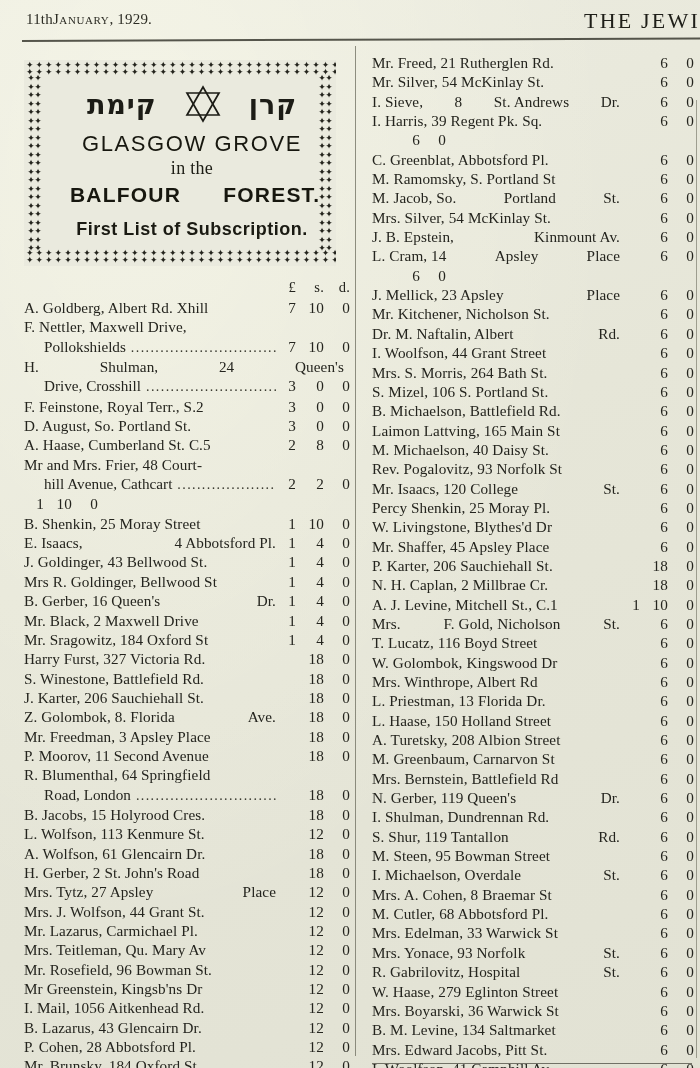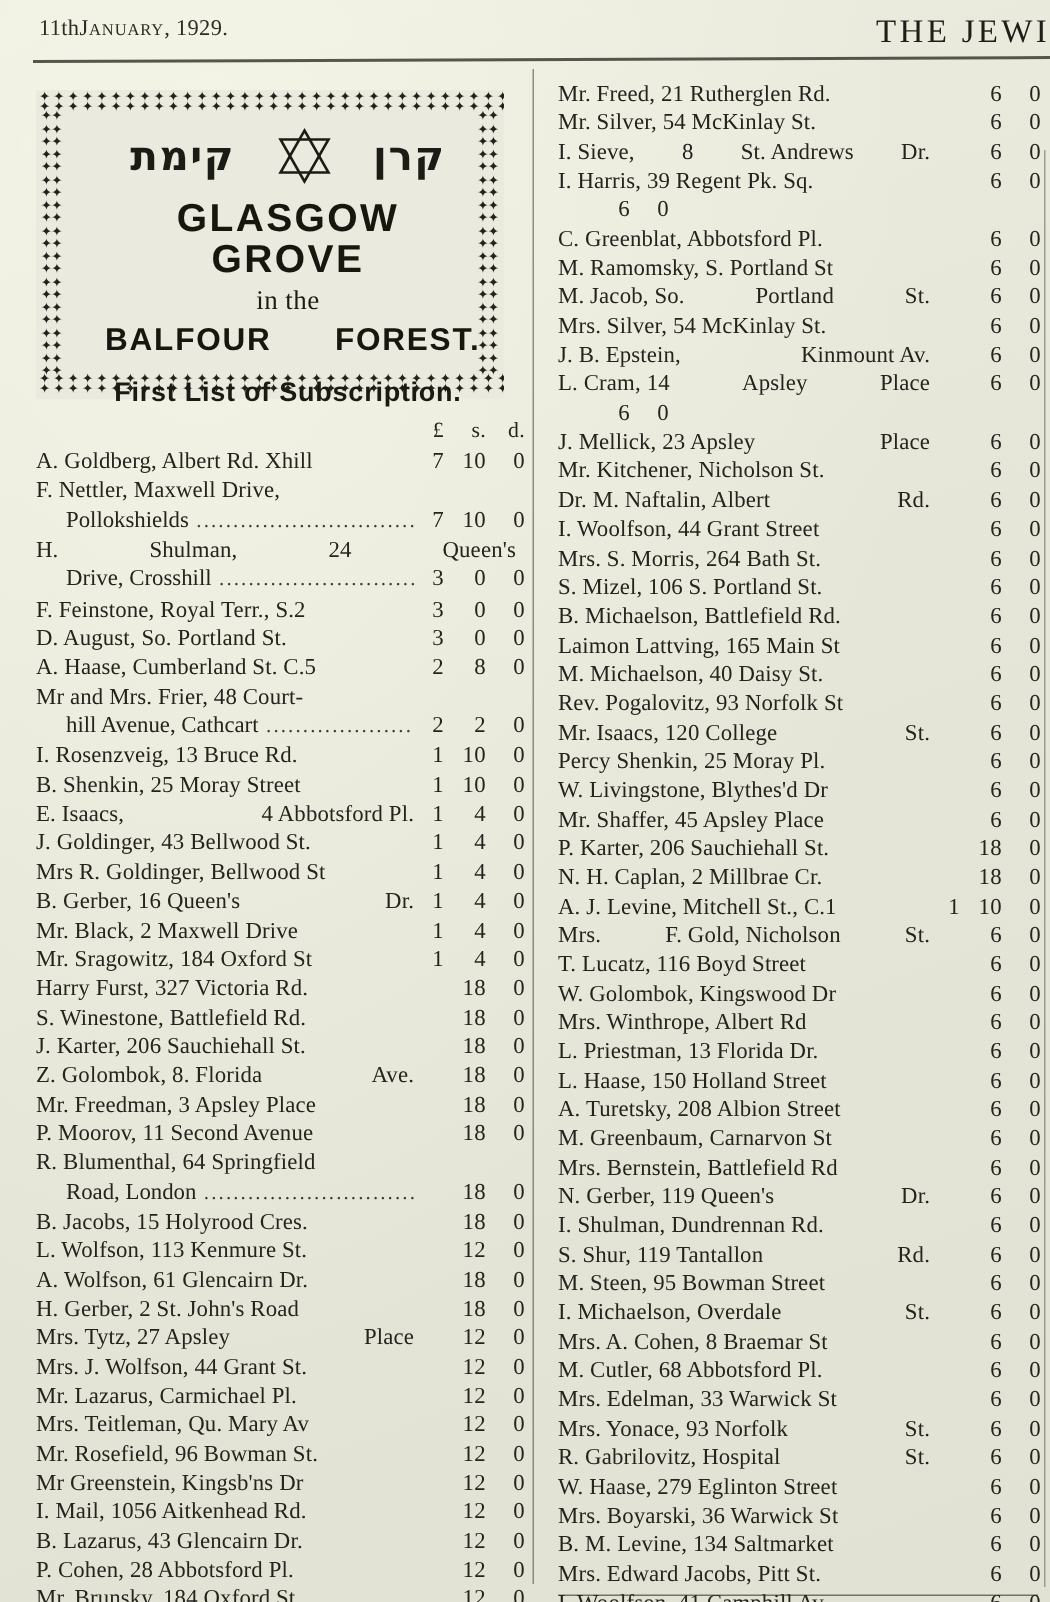--- a/index.html
+++ b/index.html
@@ -173,22 +173,22 @@
     line-height: 1;
     letter-spacing: 1px;
   }
   .star-of-david {
     width: 40px;
     height: 38px;
     flex: 0 0 auto;
   }
   .ad-line-1 {
     font-family: "Liberation Sans", sans-serif;
-    font-weight: 700;
-    font-size: 26px;
+    font-weight: 400;
+    font-size: 22px;
     letter-spacing: 1.6px;
     color: #17170f;
     margin-top: 6px;
     line-height: 1.05;
   }
   .ad-line-2 {
     font-size: 18px;
     color: #1d1d15;
     margin-top: 3px;
     letter-spacing: .3px;
@@ -380,21 +380,20 @@
               <span class="first">Mr and Mrs. Frier, 48 Court-</span>
               <div class="second">
                 <span class="cont">hill Avenue, Cathcart</span>
                 <span class="leader">............................................................</span>
                 <span class="amt amt-l">2</span>
                 <span class="amt amt-s">2</span>
                 <span class="amt amt-d">0</span>
               </div>
             </div>
             <div class="entry">
-              <span class="label">I. Rosenzveig, 13 Bruce Rd.</span>
               <span class="amt amt-l">1</span>
               <span class="amt amt-s">10</span>
               <span class="amt amt-d">0</span>
             </div>
             <div class="entry">
               <span class="label">B. Shenkin, 25 Moray Street</span>
               <span class="amt amt-l">1</span>
               <span class="amt amt-s">10</span>
               <span class="amt amt-d">0</span>
             </div>

